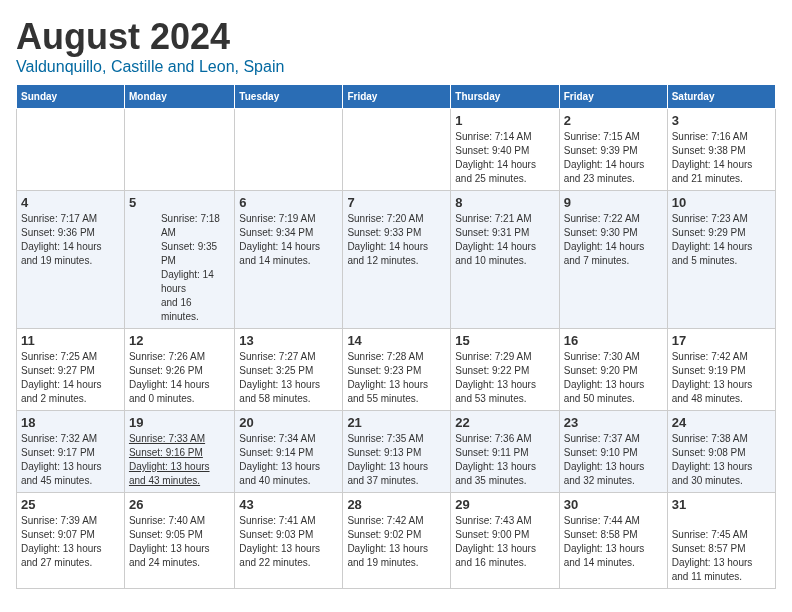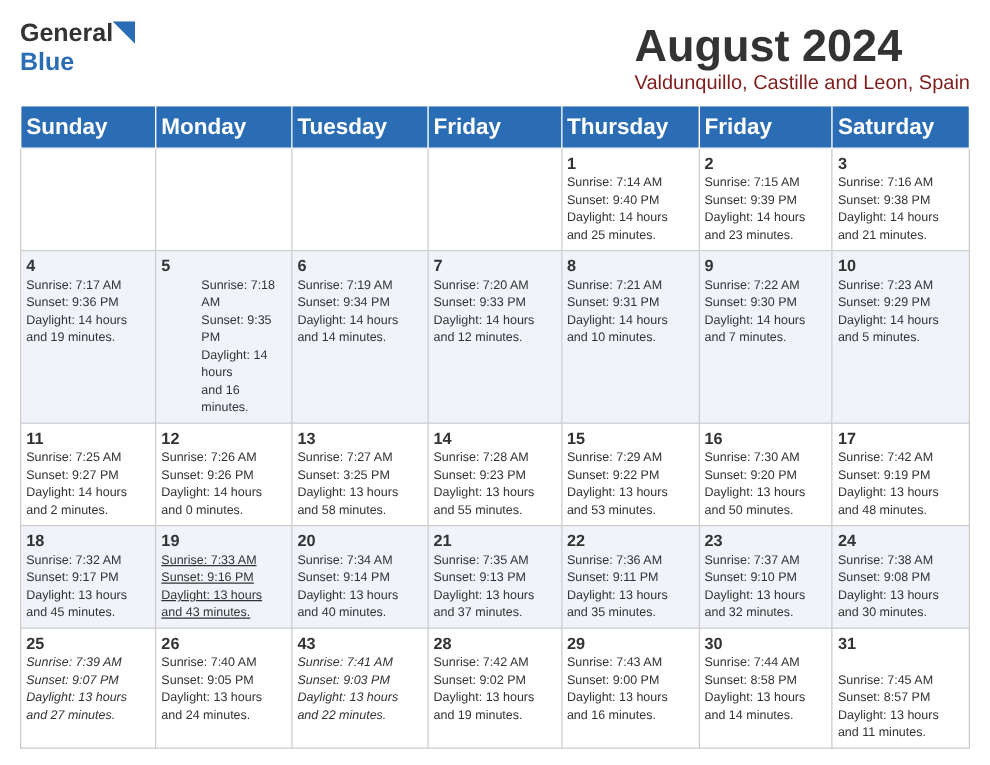--- a/index.html
+++ b/index.html
@@ -24,33 +24,33 @@
     .title-block {
       text-align: left;
     }
     .title-month {
       font-size: 36px;
       font-weight: bold;
       color: #333;
     }
     .title-location {
       font-size: 16px;
-      color: #7f1d1d;
+      color: #0369a1;
     }
     .calendar {
       width: 100%;
       border-collapse: collapse;
       font-size: 11px;
     }
     .calendar thead th {
       background: #2a6db5;
       color: #fff;
       padding: 6px 4px;
       text-align: left;
-      font-size: 18px;
+      font-size: 10px;
       font-weight: bold;
       border: 1px solid #fff;
     }
     .calendar tbody td {
       border: 1px solid #ccc;
       vertical-align: top;
       padding: 4px 4px;
       min-height: 80px;
       width: 113px;
     }
@@ -73,29 +73,20 @@
       background: #fff;
     }
     tbody tr:nth-child(even) td {
       background: #f0f4fa;
     }
   </style>
 </head>
 <body>
 
 <div class="header">
-  <div class="logo">
-      <div style="display: flex; align-items: center; gap: 0px;">
-        <span style="font-size: 20px; font-weight: bold; color: rgb(51, 51, 51);">General</span>
-        <svg width="18" height="22" viewBox="0 0 18 22">
-          <polygon points="0,0 18,0 18,18" fill="#2a6db5"></polygon>
-        </svg>
-      </div>
-      <div><span style="font-size: 20px; font-weight: bold; color: rgb(42, 109, 181);">Blue</span></div>
-    </div>
   <div class="title-block">
     <div class="title-month">August 2024</div>
     <div class="title-location">Valdunquillo, Castille and Leon, Spain</div>
   </div>
 </div>
 
 <table class="calendar">
   <thead>
     <tr>
     <th>Sunday</th>
@@ -284,35 +275,35 @@
           <span class="day-number">24</span>
           <div class="day-info" style="white-space: pre-line;">Sunrise: 7:38 AM
 Sunset: 9:08 PM
 Daylight: 13 hours
 and 30 minutes.</div>
         </td>
       </tr>
       <tr>
         <td>
           <span class="day-number">25</span>
-          <div class="day-info" style="white-space: pre-line; font-style: italic;">Sunrise: 7:39 AM
+          <div class="day-info" style="white-space: pre-line;">Sunrise: 7:39 AM
 Sunset: 9:07 PM
 Daylight: 13 hours
 and 27 minutes.</div>
         </td>
         <td>
           <span class="day-number">26</span>
           <div class="day-info" style="white-space: pre-line;">Sunrise: 7:40 AM
 Sunset: 9:05 PM
 Daylight: 13 hours
 and 24 minutes.</div>
         </td>
         <td>
           <span class="day-number">43</span>
-          <div class="day-info" style="white-space: pre-line; font-style: italic;">Sunrise: 7:41 AM
+          <div class="day-info" style="white-space: pre-line;">Sunrise: 7:41 AM
 Sunset: 9:03 PM
 Daylight: 13 hours
 and 22 minutes.</div>
         </td>
         <td>
           <span class="day-number">28</span>
           <div class="day-info" style="white-space: pre-line;">Sunrise: 7:42 AM
 Sunset: 9:02 PM
 Daylight: 13 hours
 and 19 minutes.</div>

